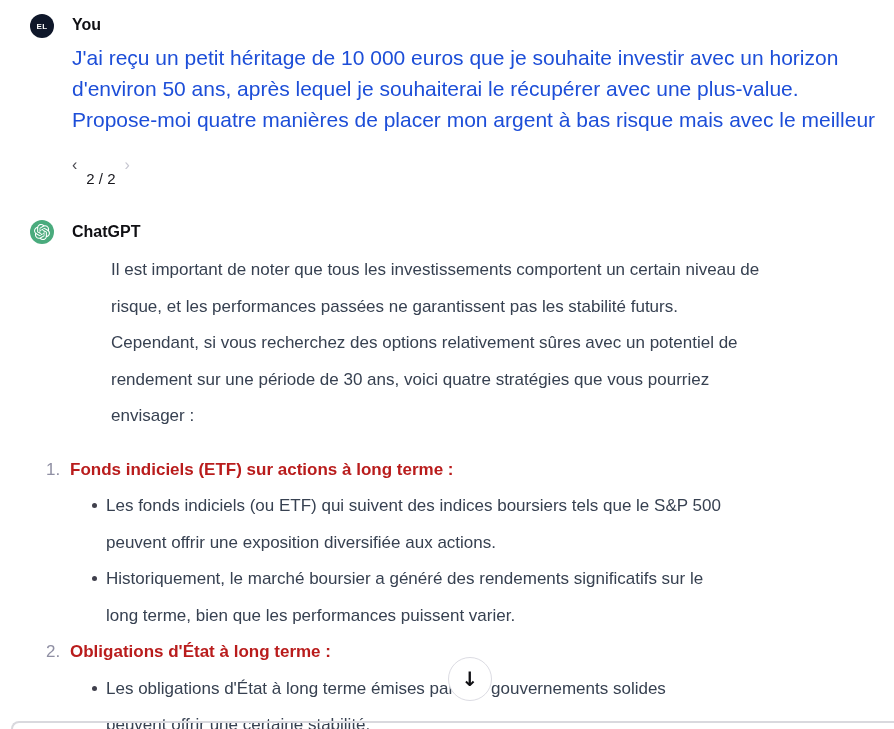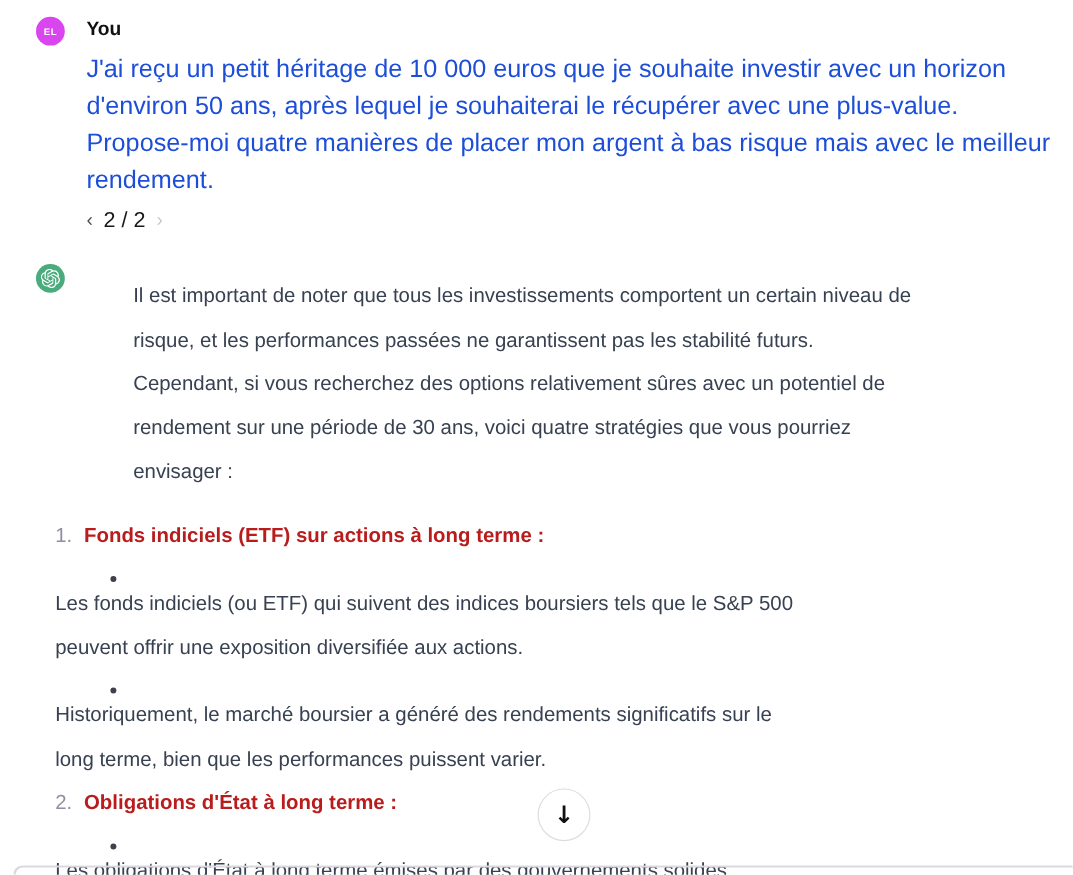--- a/index.html
+++ b/index.html
@@ -13,21 +13,21 @@
   }
   .msg { position:absolute; left:0; right:0; }
   .msg .content { margin-left:72px; margin-right:50px; }
 
   .avatar {
     position:absolute; left:30px; top:0;
     width:24px; height:24px; border-radius:50%;
     display:flex; align-items:center; justify-content:center;
     overflow:hidden;
   }
-  .user-avatar  { background:#d946ef; color:#ffffff; font-size:8px; font-weight:700; letter-spacing:.4px; }
+  .user-avatar  { background:#0f172a; color:#ffffff; font-size:8px; font-weight:700; letter-spacing:.4px; }
   .assistant-avatar { background:#4aab7d; }
   .assistant-avatar svg { width:16px; height:16px; fill:#ffffff; }
 
   .sender { font-size:16px; font-weight:700; color:#101014; line-height:22px; }
 
   .user-msg { top:14px; }
   .user-body { margin-top:6px; }
   .user-body .line {
     font-size:21px; line-height:31px; color:#1d4ed8; white-space:nowrap;
   }
@@ -36,38 +36,38 @@
     margin-top:7px;
     display:flex; align-items:center; gap:9px;
     font-size:14px; color:#17171d;
   }
   .pg-btn {
     background:none; border:none; padding:0; cursor:pointer;
     font-size:16px; line-height:18px; color:#4a4a52;
     font-family:"Liberation Sans", sans-serif;
   }
   .pg-btn.disabled { color:#c7c7d1; }
-  .pg-label { font-size:18px; color:#17171d; }
+  .pg-label { font-size:15px; color:#17171d;margin-top:28px; }
 
   .assistant-msg { top:220px; }
   .assistant-msg .sender { margin-top:1px; }
   .intro { margin-top:9px;margin-left:39px; }
   .intro .line, .b-lines .line {
     font-size:17px; line-height:36.5px; color:#374151; white-space:nowrap;
   }
 
   .olist { margin-top:17px; margin-left:-26px; }
   .item-head { display:flex; }
   .item-num {
     flex:0 0 24px; font-size:17px; line-height:36.5px; color:#8f8fa3;
   }
   .item-title {
     font-size:17px; line-height:36.5px; font-weight:700; color:#b91c1c; white-space:nowrap;
   }
-  .bullet { display:flex;flex-direction:column; }
+  .bullet { display:flex; }
   .bullet-dot {
     flex:0 0 auto; width:5px; height:5px; border-radius:50%;
     background:#40404c; margin:15px 9px 0 46px;
   }
 
   .scroll-down {
     position:absolute; left:448px; top:657px; width:44px; height:44px;
     border-radius:50%; background:#ffffff; border:1px solid #dcdce3;
     display:flex; align-items:center; justify-content:center;
     cursor:pointer; z-index:10;
@@ -90,39 +90,39 @@
 <section class="msg user-msg">
   <div class="avatar user-avatar">
     <span>EL</span>
   </div>
   <div class="content">
     <div class="sender">You</div>
     <div class="user-body">
       <div class="line">J'ai reçu un petit héritage de 10 000 euros que je souhaite investir avec un horizon</div>
       <div class="line">d'environ 50 ans, après lequel je souhaiterai le récupérer avec une plus-value.</div>
       <div class="line">Propose-moi quatre manières de placer mon argent à bas risque mais avec le meilleur</div>
-      <div class="line">rendement.</div>
     </div>
     <div class="pagination">
       <button class="pg-btn">‹</button>
       <span class="pg-label">2 / 2</span>
       <button class="pg-btn disabled">›</button>
     </div>
   </div>
 </section>
 
 <section class="msg assistant-msg">
   <div class="avatar assistant-avatar">
     <span style="display:flex;">
       <svg viewBox="0 0 24 24" aria-hidden="true">
           <path d="M22.2819 9.8211a5.9847 5.9847 0 0 0-.5157-4.9108 6.0462 6.0462 0 0 0-6.5098-2.9A6.0651 6.0651 0 0 0 4.9807 4.1818a5.9847 5.9847 0 0 0-3.9977 2.9 6.0462 6.0462 0 0 0 .7427 7.0966 5.98 5.98 0 0 0 .511 4.9107 6.051 6.051 0 0 0 6.5146 2.9001A5.9847 5.9847 0 0 0 13.2599 24a6.0557 6.0557 0 0 0 5.7718-4.2058 5.9894 5.9894 0 0 0 3.9977-2.9001 6.0557 6.0557 0 0 0-.7475-7.073zm-9.022 12.6081a4.4755 4.4755 0 0 1-2.8764-1.0408l.1419-.0804 4.7783-2.7582a.7948.7948 0 0 0 .3927-.6813v-6.7369l2.02 1.1686a.071.071 0 0 1 .038.052v5.5826a4.504 4.504 0 0 1-4.4945 4.4944zm-9.6607-4.1254a4.4708 4.4708 0 0 1-.5346-3.0137l.142.0852 4.783 2.7582a.7712.7712 0 0 0 .7806 0l5.8428-3.3685v2.3324a.0804.0804 0 0 1-.0332.0615L9.74 19.9502a4.4992 4.4992 0 0 1-6.1408-1.6464zM2.3408 7.8956a4.485 4.485 0 0 1 2.3655-1.9728V11.6a.7664.7664 0 0 0 .3879.6765l5.8144 3.3543-2.0201 1.1685a.0757.0757 0 0 1-.071 0l-4.8303-2.7865A4.504 4.504 0 0 1 2.3408 7.8956zm16.5963 3.8558L13.1038 8.364 15.1192 7.2a.0757.0757 0 0 1 .071 0l4.8303 2.7913a4.4944 4.4944 0 0 1-.6765 8.1042v-5.6772a.79.79 0 0 0-.407-.667zm2.0107-3.0231l-.142-.0852-4.7735-2.7818a.7759.7759 0 0 0-.7854 0L9.409 9.2297V6.8974a.0662.0662 0 0 1 .0284-.0615l4.8303-2.7866a4.4992 4.4992 0 0 1 6.6802 4.66zM8.3065 12.863l-2.02-1.1638a.0804.0804 0 0 1-.038-.0567V6.0742a4.4992 4.4992 0 0 1 7.3757-3.4537l-.142.0805L8.704 5.459a.7948.7948 0 0 0-.3927.6813zm1.0976-2.3654l2.602-1.4998 2.6069 1.4998v2.9994l-2.5974 1.4997-2.6067-1.4997z"></path>
         </svg>
     </span>
   </div>
   <div class="content">
+    <div class="sender">ChatGPT</div>
 
     <div class="intro">
       <div class="line">Il est important de noter que tous les investissements comportent un certain niveau de</div>
       <div class="line">risque, et les performances passées ne garantissent pas les stabilité futurs.</div>
       <div class="line">Cependant, si vous recherchez des options relativement sûres avec un potentiel de</div>
       <div class="line">rendement sur une période de 30 ans, voici quatre stratégies que vous pourriez</div>
       <div class="line">envisager :</div>
     </div>
 
     <div class="olist">

